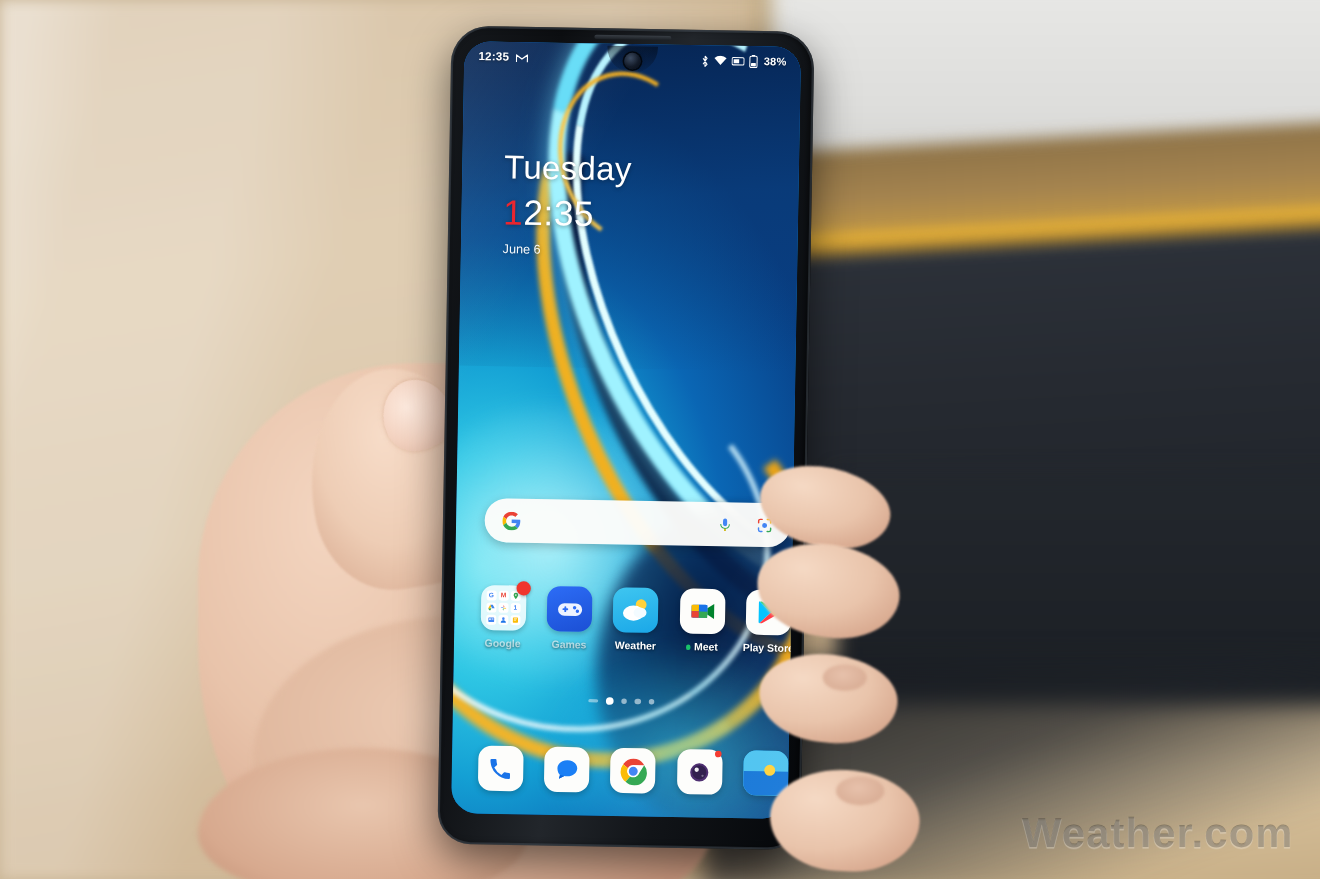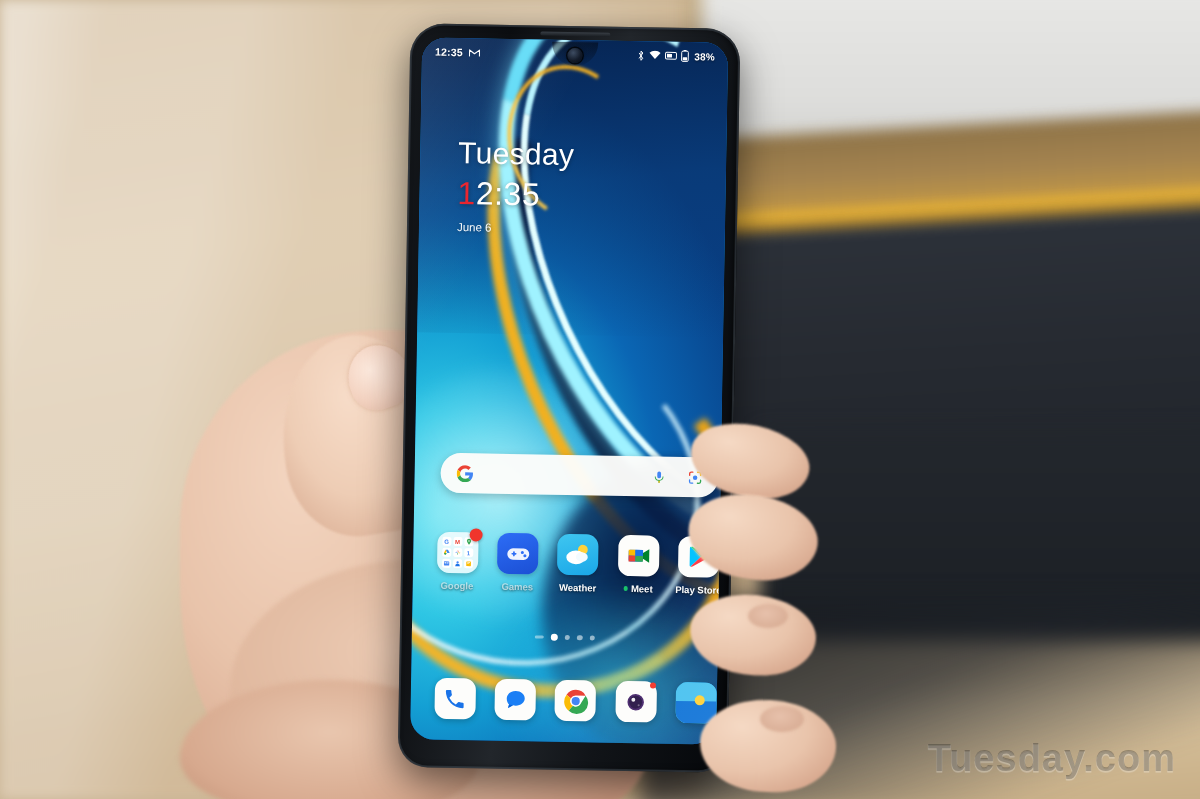--- a/index.html
+++ b/index.html
@@ -596,14 +596,14 @@
     <div class="phone-edge"></div>
   </div>
 
   <div class="finger f1"></div>
   <div class="finger f2"></div>
   <div class="finger f3"></div>
   <div class="fn1 f-nail"></div>
   <div class="finger f4"></div>
   <div class="fn2 f-nail"></div>
 
-  <div class="watermark">Tuesday.com</div>
+  <div class="watermark">Weather.com</div>
 </div>
 
 </body></html>

